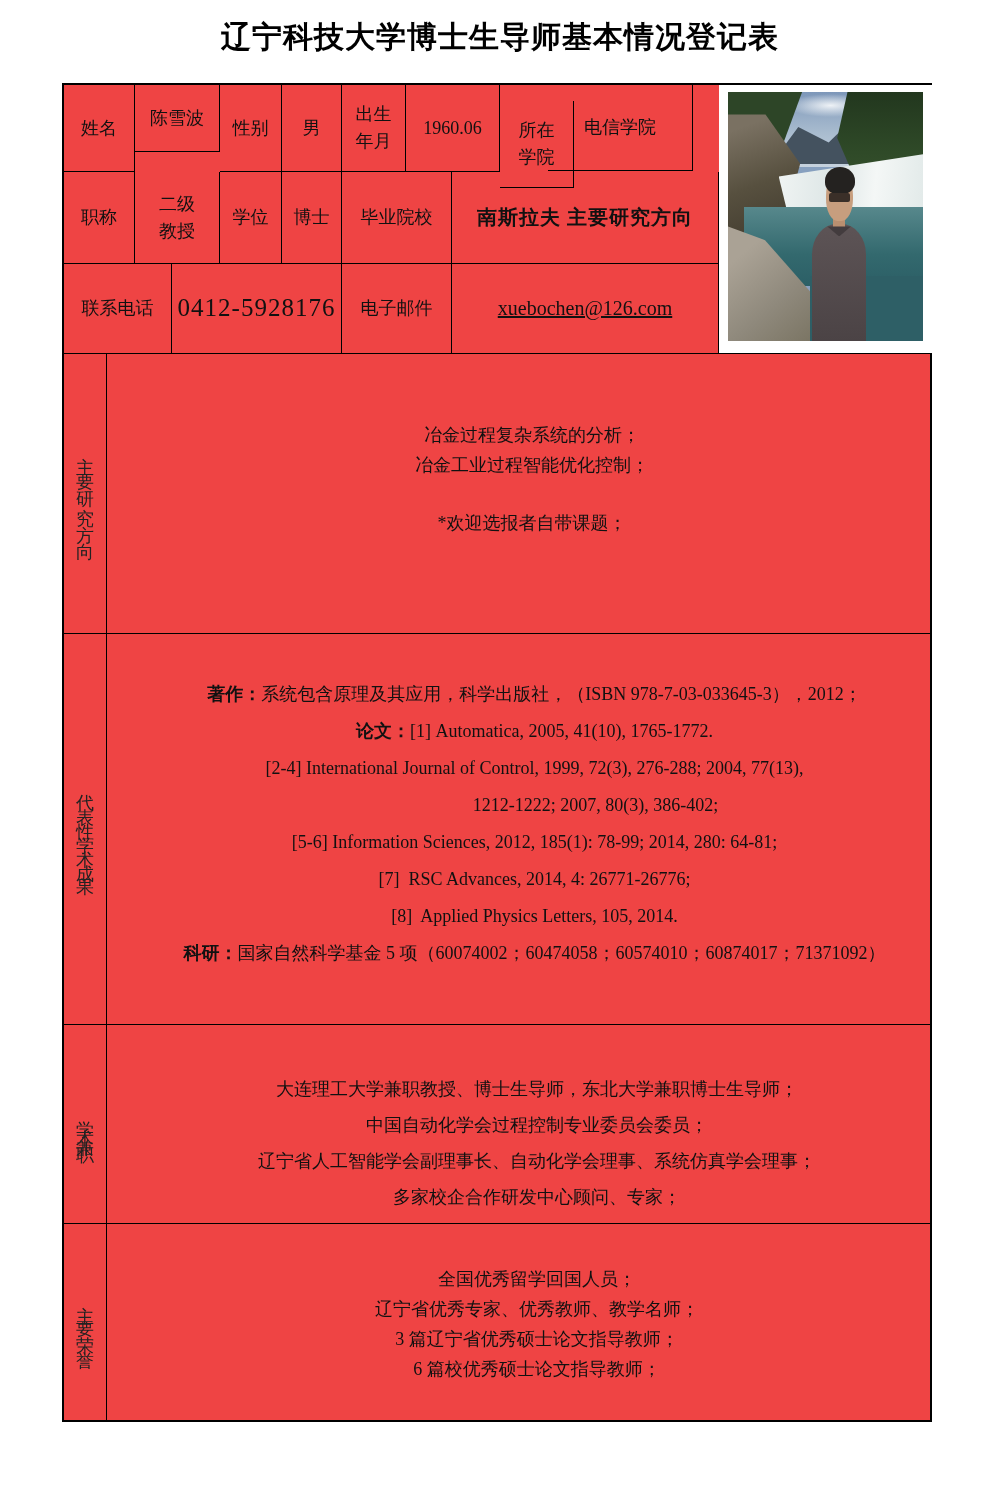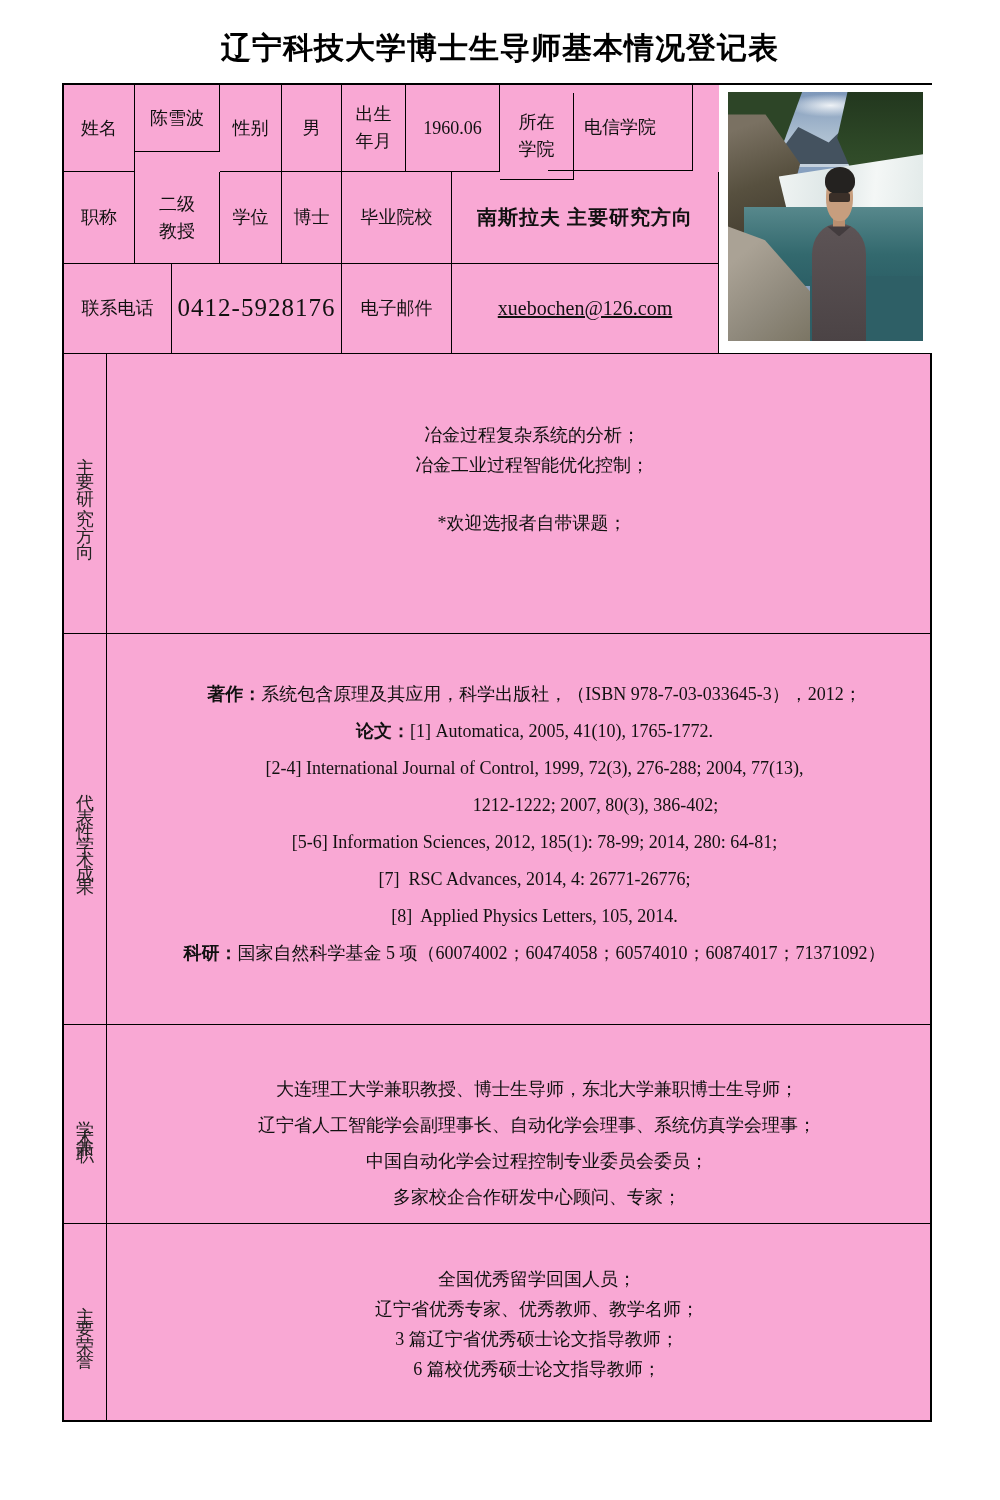--- a/index.html
+++ b/index.html
@@ -2,26 +2,26 @@
 <html><head>
 <meta charset="utf-8">
 <style>
   html,body{margin:0;padding:0;}
   body{
     width:1000px;height:1500px;position:relative;background:#ffffff;
     font-family:"Liberation Serif","DejaVu Serif",serif;color:#111;
     -webkit-font-smoothing:antialiased;
   }
   .page-title{
-    position:absolute;top:28px;left:0;width:1000px;text-align:center;
+    position:absolute;top:17px;left:0;width:1000px;text-align:center;
     font-size:30px;font-weight:700;letter-spacing:1px;color:#000;
   }
   .doc-table{
     position:absolute;left:62px;top:83px;width:870px;height:1339px;
-    border:2px solid #000;box-sizing:border-box;background:#f9a8d4;
+    border:2px solid #000;box-sizing:border-box;background:#ef4444;
   }
   .cell{
     position:absolute;box-sizing:border-box;
     border-right:1px solid #000;border-bottom:1px solid #000;
     display:flex;align-items:center;justify-content:center;
     text-align:center;font-size:18px;line-height:1.45;
   }
   .cell.no-r{border-right:none;}
   .cell.no-b{border-bottom:none;}
   .cell.blk{display:block;text-align:center;}
@@ -99,21 +99,21 @@
 <div class="doc-table">
 
   <div class="cell" style="left:0;top:0;width:71px;height:87px">姓名</div>
   <div class="cell" style="left:71px;top:0;width:85px;height:67px">陈雪波</div>
   <div class="cell" style="left:156px;top:0;width:62px;height:87px">性别</div>
   <div class="cell" style="left:218px;top:0;width:60px;height:87px">男</div>
   <div class="cell" style="left:278px;top:0;width:64px;height:87px">
     <span class="wrap2">出生年月</span>
   </div>
   <div class="cell" style="left:342px;top:0;width:94px;height:87px">1960.06</div>
-  <div class="cell" style="left:436px;top:8px;width:74px;height:87px">
+  <div class="cell" style="left:436px;top:16px;width:74px;height:87px">
     <span class="wrap2">所在学院</span>
   </div>
   <div class="cell" style="left:484px;top:0;width:145px;height:86px">电信学院</div>
 
   <div class="photo-frame">
     <div class="photo">
       <div class="ph ph-sky"></div>
       <div class="ph ph-cloud"></div>
       <div class="ph ph-mountain"></div>
       <div class="ph ph-forest-left"></div>
@@ -169,22 +169,22 @@
     <div class="line ind1">[7]  RSC Advances, 2014, 4: 26771-26776;</div>
     <div class="line ind1">[8]  Applied Physics Letters, 105, 2014.</div>
     <div class="line"><b>科研：</b><span>国家自然科学基金 5 项（60074002；60474058；60574010；60874017；71371092）</span></div>
   </div>
 
   <div class="cell vcell" style="left:0;top:940px;width:43px;height:199px">
     <span class="vtext ls-jobs">学术兼职</span>
   </div>
   <div class="cell blk no-r jobs-body" style="left:43px;top:940px;width:825px;height:199px">
     <div class="line">大连理工大学兼职教授、博士生导师，东北大学兼职博士生导师；</div>
+    <div class="line">中国自动化学会过程控制专业委员会委员；</div>
     <div class="line">辽宁省人工智能学会副理事长、自动化学会理事、系统仿真学会理事；</div>
-    <div class="line">中国自动化学会过程控制专业委员会委员；</div>
     <div class="line">多家校企合作研发中心顾问、专家；</div>
   </div>
 
   <div class="cell vcell no-b" style="left:0;top:1139px;width:43px;height:196px">
     <span class="vtext ls-honor">主要荣誉</span>
   </div>
   <div class="cell blk no-r no-b honor-body" style="left:43px;top:1139px;width:825px;height:196px">
     <div class="line">全国优秀留学回国人员；</div>
     <div class="line">辽宁省优秀专家、优秀教师、教学名师；</div>
     <div class="line">3 篇辽宁省优秀硕士论文指导教师；</div>

